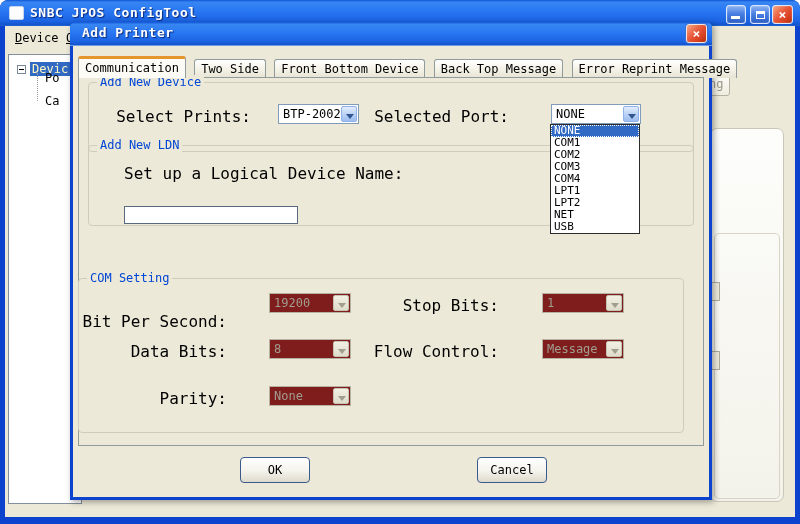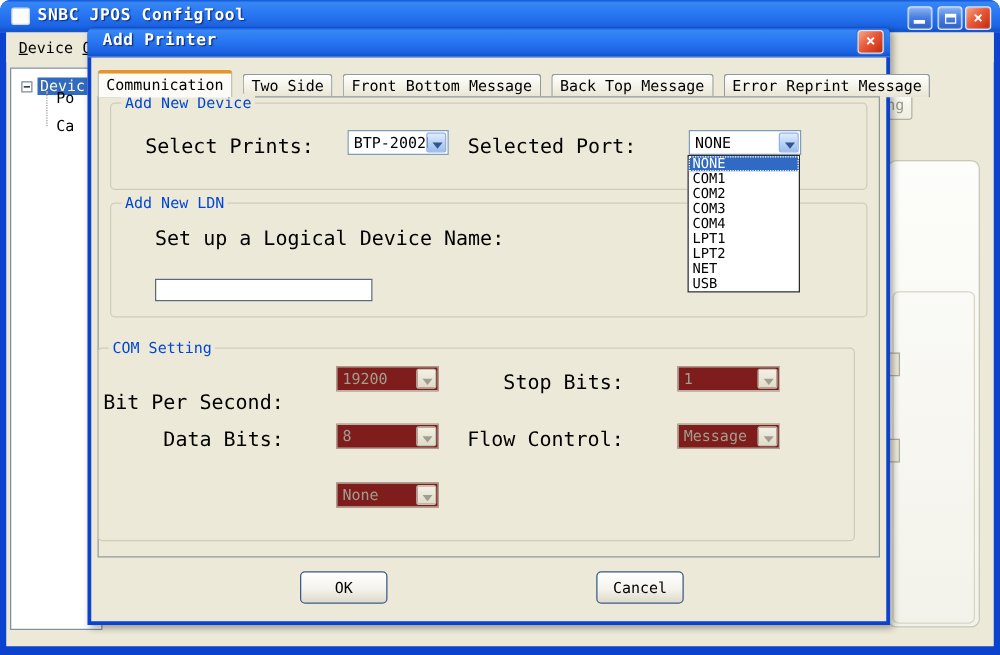--- a/index.html
+++ b/index.html
@@ -137,21 +137,21 @@
       <span class="dlg-close">
           <i class="glyph-x">×</i>
         </span>
     </div>
 
     <div class="dlg-content">
 
       <div class="tabs">
         <span class="tab active">Communication</span>
         <span class="tab">Two Side</span>
-        <span class="tab">Front Bottom Message</span>
+        <span class="tab">Front Bottom Device</span>
         <span class="tab">Back Top Message</span>
         <span class="tab">Error Reprint Message</span>
       </div>
 
       <div class="tabpage"></div>
 
       <div class="group" style="left:15px;top:36px;width:606px;height:70px;">
         <span class="legend">Add New Device</span>
         <span class="lbl r" style="left:0;top:24px;width:162px;">Select Prints:</span>
         <div class="combo" style="left:189px;top:21px;width:81px;">
@@ -174,21 +174,21 @@
         <div class="opt">COM1</div>
         <div class="opt">COM2</div>
         <div class="opt">COM3</div>
         <div class="opt">COM4</div>
         <div class="opt">LPT1</div>
         <div class="opt">LPT2</div>
         <div class="opt">NET</div>
         <div class="opt">USB</div>
       </div>
 
-      <div class="group" style="left:15px;top:116px;width:606px;height:92px;">
+      <div class="group" style="left:15px;top:99px;width:606px;height:81px;">
         <span class="legend">Add New LDN</span>
         <span class="lbl" style="left:35px;top:18px;">Set up a Logical Device Name:</span>
         <input class="txt" style="left: 35px; top: 60px; width: 174px;" value="">
       </div>
 
       <div class="group" style="left:5px;top:232px;width:606px;height:155px;padding-left:42px;">
         <span class="legend">COM Setting</span>
 
         <span class="lbl r" style="left:0;top:17px;width:148px;margin-top:16px;">Bit Per Second:</span>
         <div class="combo disabled" style="left:190px;top:14px;width:82px;">
@@ -213,20 +213,21 @@
             </span>
         </div>
         <span class="lbl r" style="left:272px;top:63px;width:148px;">Flow Control:</span>
         <div class="combo disabled" style="left:463px;top:60px;width:82px;">
           <span class="val">Message</span>
           <span class="cbtn">
               <i class="chev"></i>
             </span>
         </div>
 
+        <span class="lbl r" style="left:0;top:110px;width:148px;">Parity:</span>
         <div class="combo disabled" style="left:190px;top:107px;width:82px;">
           <span class="val">None</span>
           <span class="cbtn">
               <i class="chev"></i>
             </span>
         </div>
       </div>
 
       <div class="xp-btn" style="left:404px;top:411px;">Cancel</div>
       <div class="xp-btn" style="left:167px;top:411px;">OK</div>

